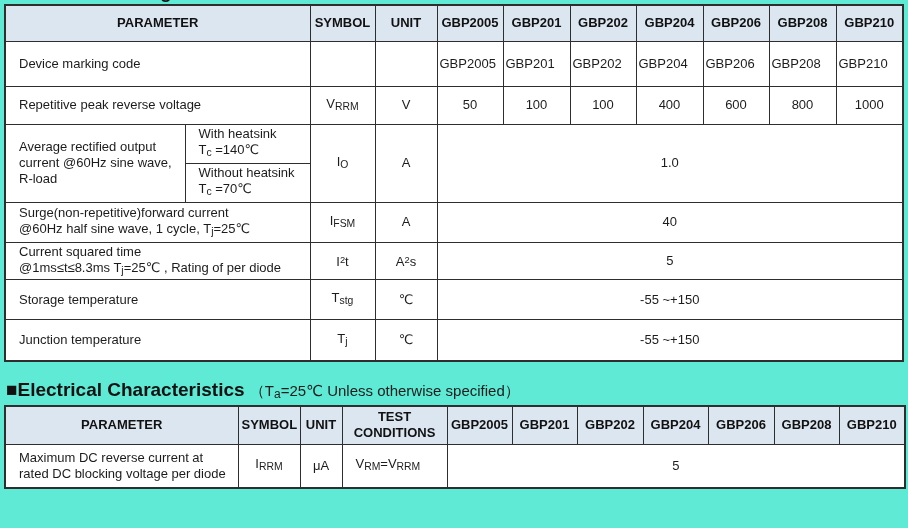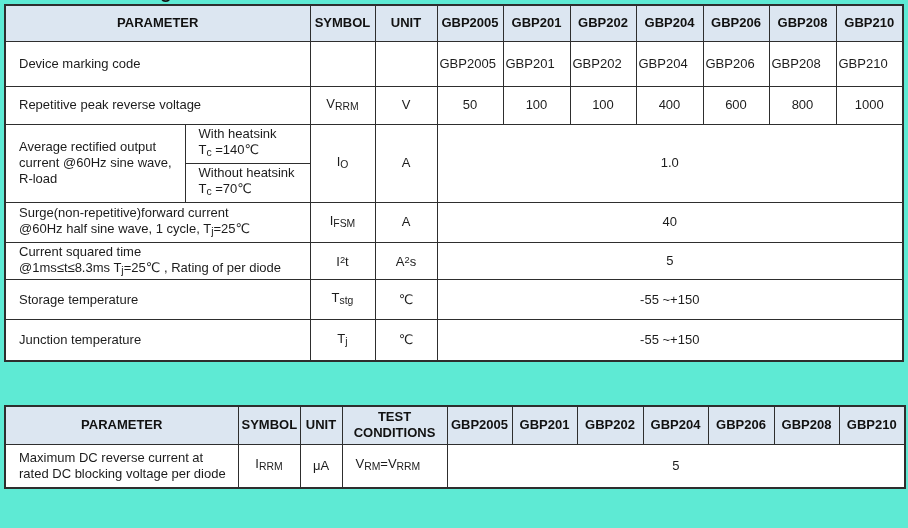--- a/index.html
+++ b/index.html
@@ -157,20 +157,24 @@
       </tr>
       <tr style="height:41px">
         <td colspan="2" class="param">Junction temperature</td>
         <td class="c">T<sub>j</sub></td>
         <td class="c">℃</td>
         <td colspan="7" class="c">-55 ~+150</td>
       </tr>
     </tbody>
   </table>
 
+  <div class="ec-heading">
+    <span>■Electrical Characteristics</span>
+    <span class="note">（T<sub>a</sub>=25℃ Unless otherwise specified）</span>
+  </div>
 
   <table class="data-table" style="left:4px; top:405px; width:901px;">
     <colgroup>
       <col style="width:233px">
         <col style="width:62px">
         <col style="width:42px">
         <col style="width:105px">
       <col style="width:65px">
         <col style="width:65px">
         <col style="width:66px">

